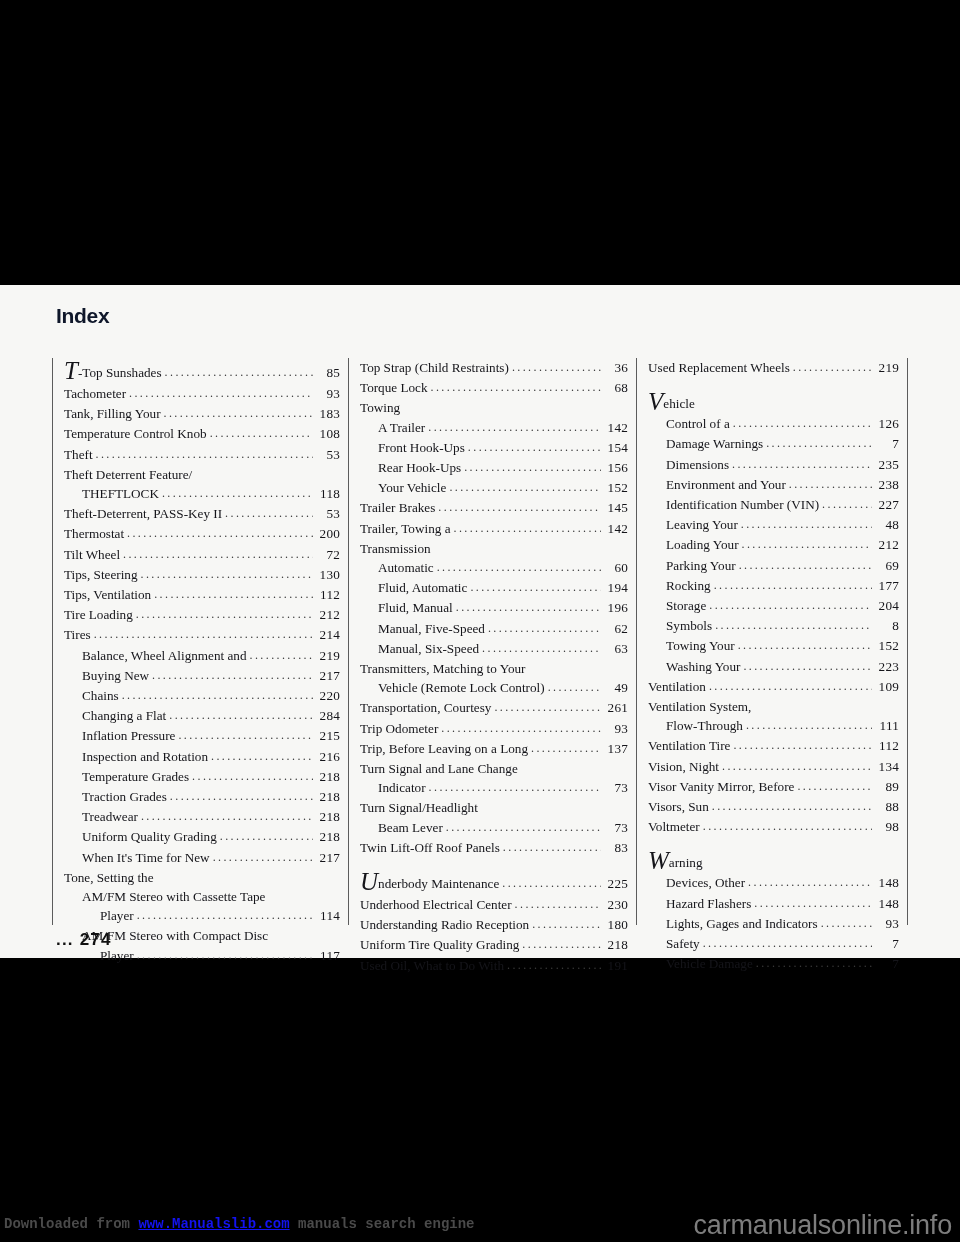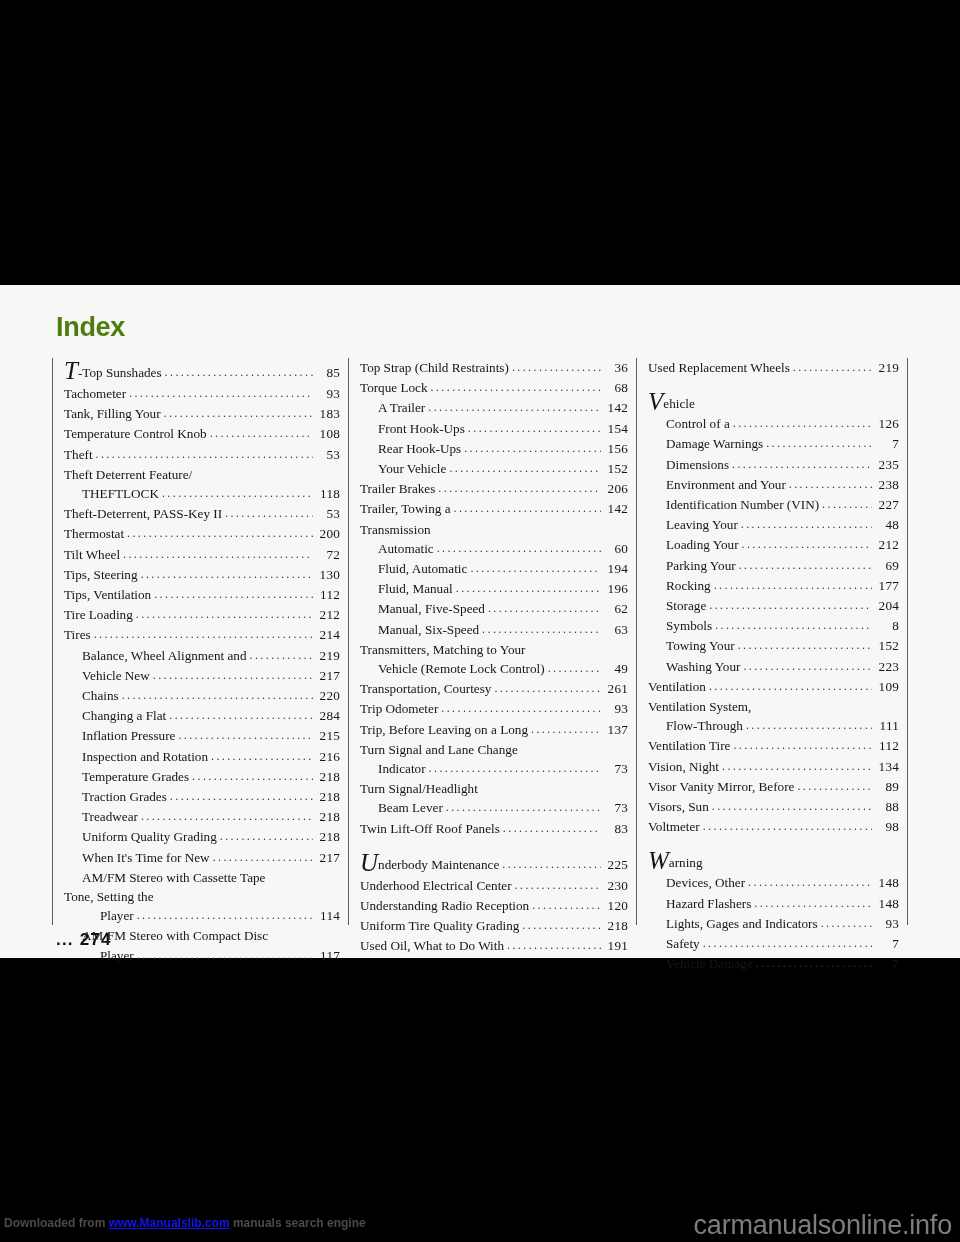--- a/index.html
+++ b/index.html
@@ -17,26 +17,26 @@
   }
   
   .page-sheet {
     position: absolute;
     left: 0; top: 285px;
     width: 960px; height: 673px;
     background: #f7f7f5;
   }
   .page-title {
     position: absolute;
-    left: 56px; top: 27px;
+    left: 56px; top: 19px;
     font-family: "Liberation Sans", sans-serif;
     font-weight: bold;
-    font-size: 27px;
+    font-size: 21px;
     letter-spacing: -0.3px;
-    color: #4d7c0f;
+    color: #0f172a;
   }
   
   .columns {
     position: absolute;
     left: 52px; top: 73px;
     width: 874px; height: 567px;
     display: flex;
   }
   .col {
     position: relative;
@@ -107,22 +107,22 @@
   
   .watermark {
     position: absolute;
     left: 0; bottom: 0;
     width: 960px; height: 40px;
     background: #000;
   }
   .wm-left {
     position: absolute;
     left: 4px; top: 14px;
-    font-family: Liberation Sans, sans-serif;
-    font-size: 12px;
+    font-family: Liberation Mono, monospace;
+    font-size: 14px;
     font-weight: bold;
     color: #4a4a4a;
     white-space: nowrap;
     filter: blur(0.5px);
   }
   .wm-left .wm-link { color: #1313f0; text-decoration: underline; }
   .wm-right {
     position: absolute;
     right: 8px; top: 8px;
     font-family: "Liberation Sans", sans-serif;
@@ -211,21 +211,21 @@
             <span class="label">Tires</span>
             <span class="leader">........................................................................................................................</span>
             <span class="pg">214</span>
           </div>
           <div class="entry indent">
             <span class="label">Balance, Wheel Alignment and</span>
             <span class="leader">........................................................................................................................</span>
             <span class="pg">219</span>
           </div>
           <div class="entry indent">
-            <span class="label">Vehicle New</span>
+            <span class="label">Buying New</span>
             <span class="leader">........................................................................................................................</span>
             <span class="pg">217</span>
           </div>
           <div class="entry indent">
             <span class="label">Chains</span>
             <span class="leader">........................................................................................................................</span>
             <span class="pg">220</span>
           </div>
           <div class="entry indent">
             <span class="label">Changing a Flat</span>
@@ -259,27 +259,27 @@
           </div>
           <div class="entry indent">
             <span class="label">Uniform Quality Grading</span>
             <span class="leader">........................................................................................................................</span>
             <span class="pg">218</span>
           </div>
           <div class="entry indent">
             <span class="label">When It's Time for New</span>
             <span class="leader">........................................................................................................................</span>
             <span class="pg">217</span>
+          </div>
+          <div class="entry nopage">
+            <span class="label">Tone, Setting the</span>
           </div>
           <div class="entry indent nopage">
             <span class="label">AM/FM Stereo with Cassette Tape</span>
           </div>
-          <div class="entry nopage">
-            <span class="label">Tone, Setting the</span>
-          </div>
           <div class="entry indent2">
             <span class="label">Player</span>
             <span class="leader">........................................................................................................................</span>
             <span class="pg">114</span>
           </div>
           <div class="entry indent nopage">
             <span class="label">AM/FM Stereo with Compact Disc</span>
           </div>
           <div class="entry indent2">
             <span class="label">Player</span>
@@ -291,20 +291,23 @@
           <div class="entry">
             <span class="label">Top Strap (Child Restraints)</span>
             <span class="leader">........................................................................................................................</span>
             <span class="pg">36</span>
           </div>
           <div class="entry">
             <span class="label">Torque Lock</span>
             <span class="leader">........................................................................................................................</span>
             <span class="pg">68</span>
           </div>
+          <div class="entry nopage">
+            <span class="label">Towing</span>
+          </div>
           <div class="entry indent">
             <span class="label">A Trailer</span>
             <span class="leader">........................................................................................................................</span>
             <span class="pg">142</span>
           </div>
           <div class="entry indent">
             <span class="label">Front Hook-Ups</span>
             <span class="leader">........................................................................................................................</span>
             <span class="pg">154</span>
           </div>
@@ -314,21 +317,21 @@
             <span class="pg">156</span>
           </div>
           <div class="entry indent">
             <span class="label">Your Vehicle</span>
             <span class="leader">........................................................................................................................</span>
             <span class="pg">152</span>
           </div>
           <div class="entry">
             <span class="label">Trailer Brakes</span>
             <span class="leader">........................................................................................................................</span>
-            <span class="pg">206</span>
+            <span class="pg">145</span>
           </div>
           <div class="entry">
             <span class="label">Trailer, Towing a</span>
             <span class="leader">........................................................................................................................</span>
             <span class="pg">142</span>
           </div>
           <div class="entry nopage">
             <span class="label">Transmission</span>
           </div>
           <div class="entry indent">
@@ -407,21 +410,21 @@
             <span class="pg">225</span>
           </div>
           <div class="entry">
             <span class="label">Underhood Electrical Center</span>
             <span class="leader">........................................................................................................................</span>
             <span class="pg">230</span>
           </div>
           <div class="entry">
             <span class="label">Understanding Radio Reception</span>
             <span class="leader">........................................................................................................................</span>
-            <span class="pg">120</span>
+            <span class="pg">180</span>
           </div>
           <div class="entry">
             <span class="label">Uniform Tire Quality Grading</span>
             <span class="leader">........................................................................................................................</span>
             <span class="pg">218</span>
           </div>
           <div class="entry">
             <span class="label">Used Oil, What to Do With</span>
             <span class="leader">........................................................................................................................</span>
             <span class="pg">191</span>

